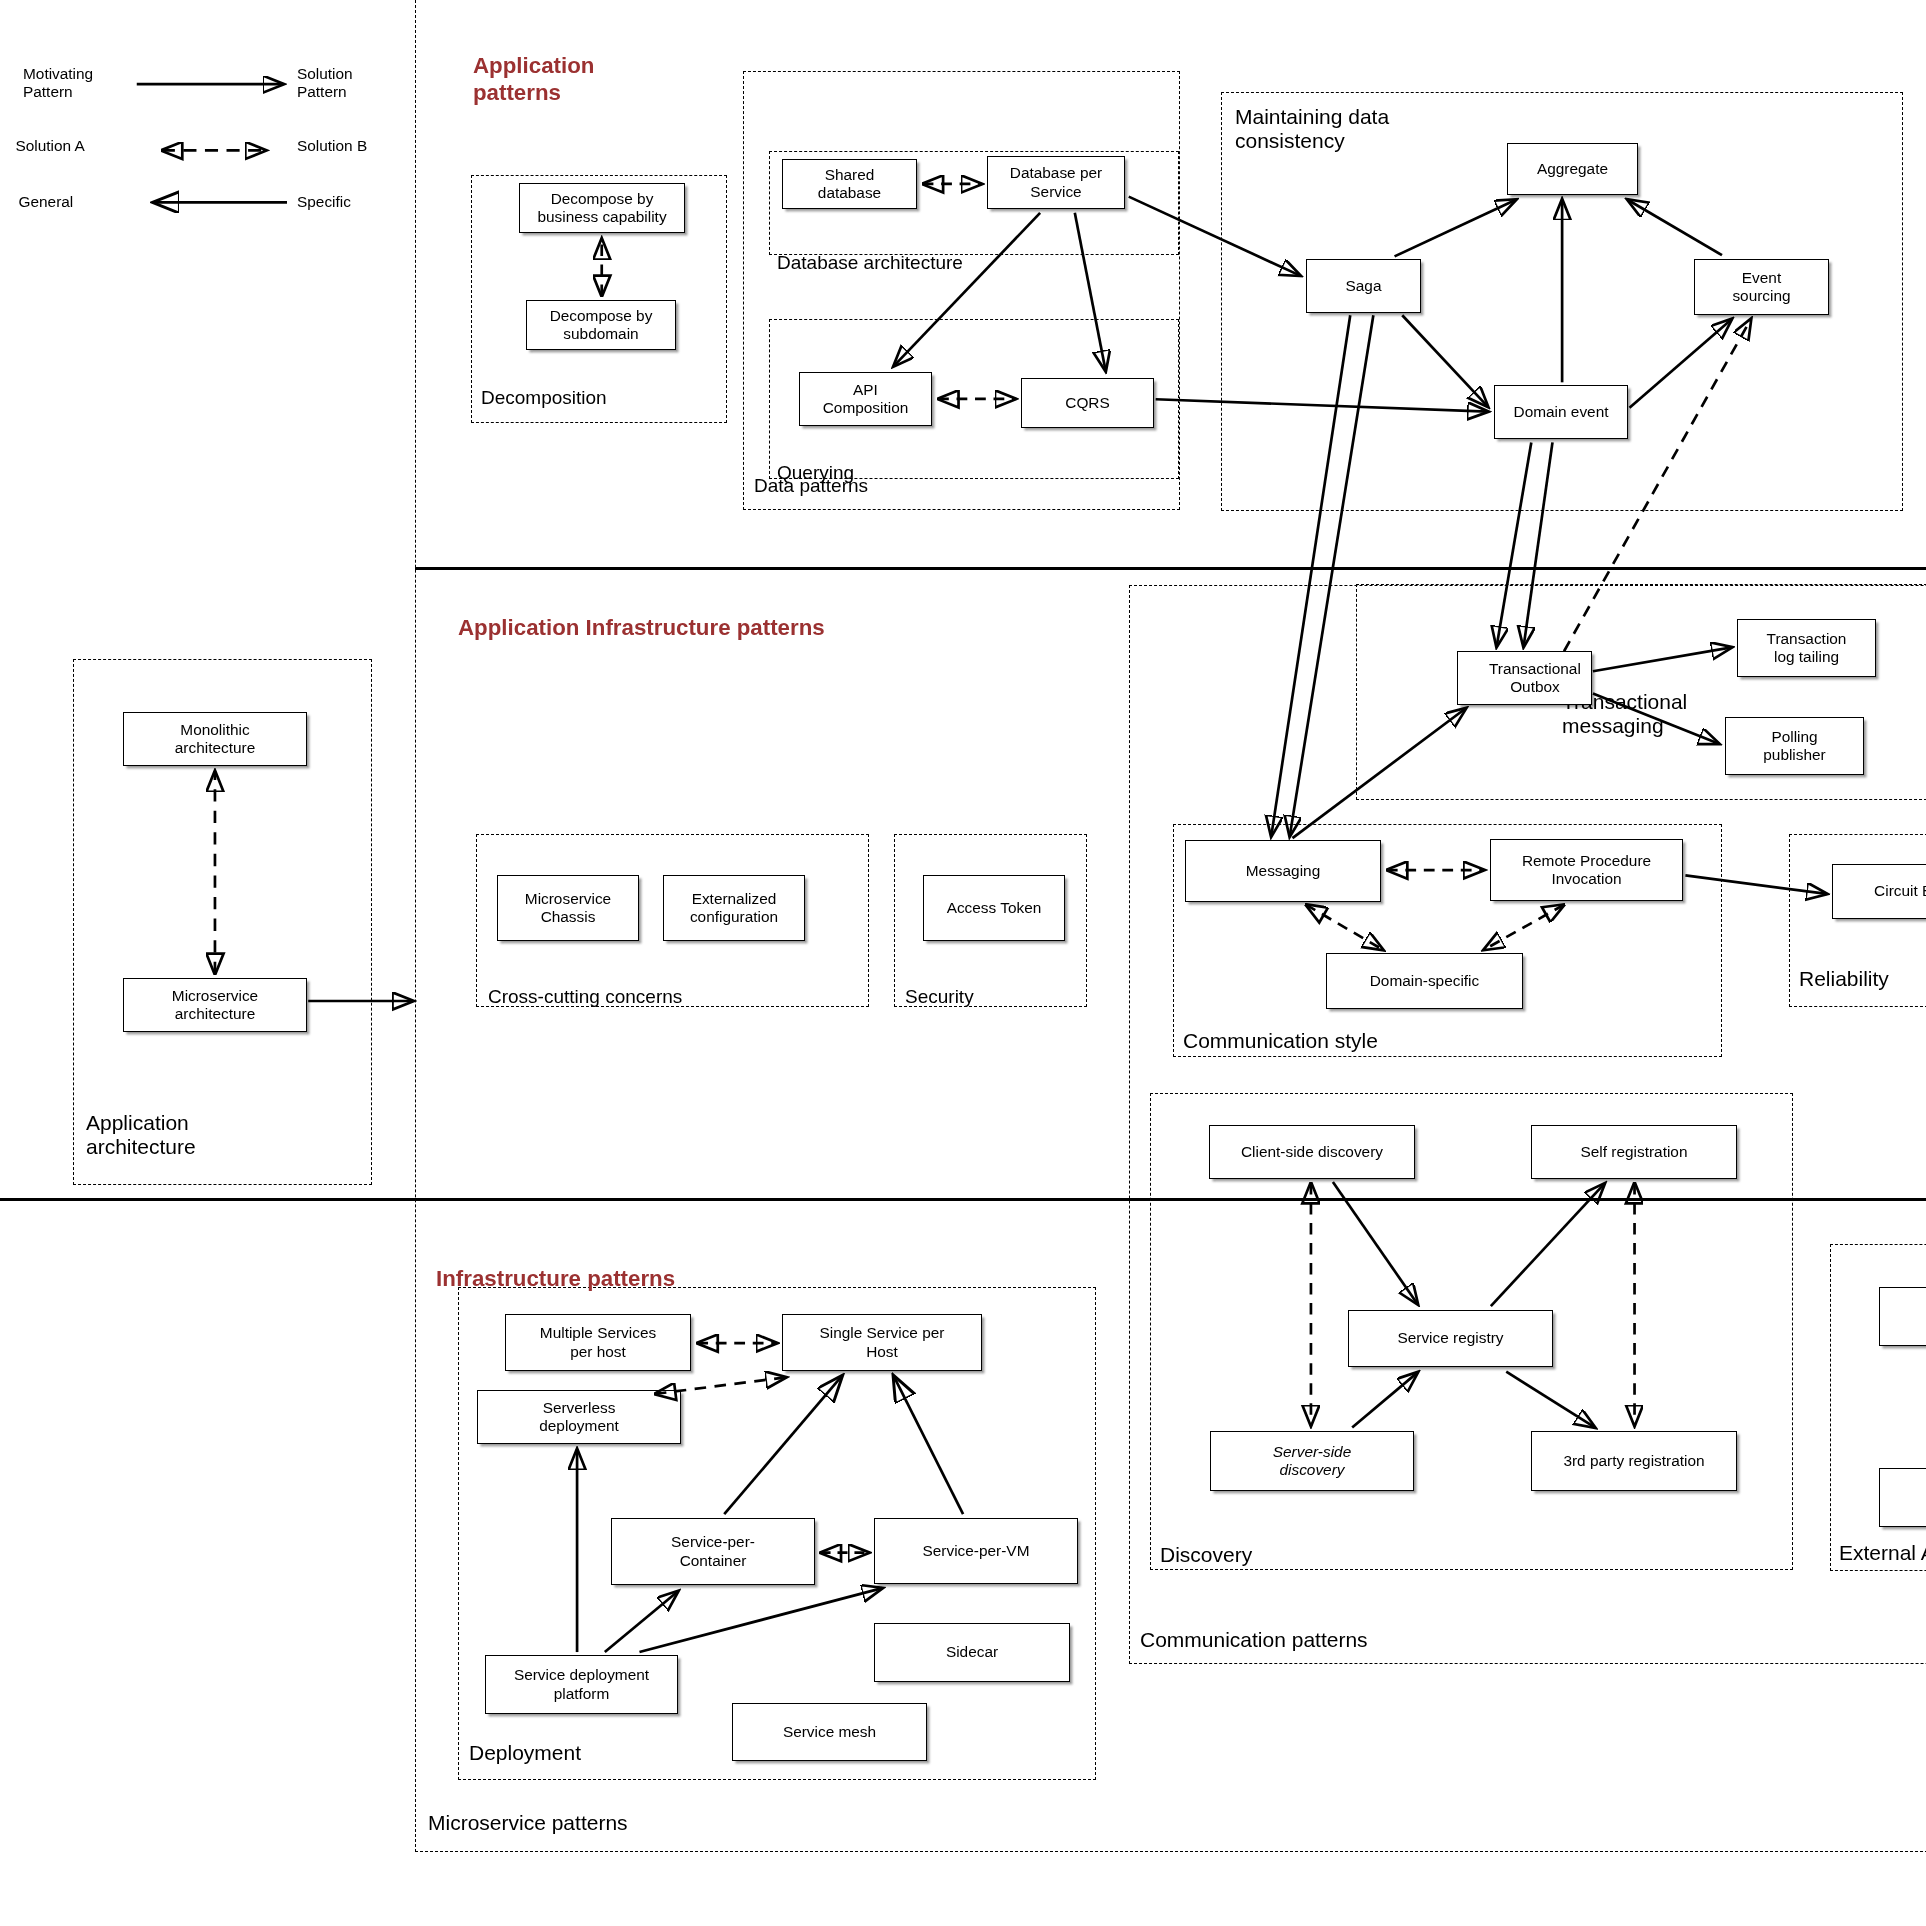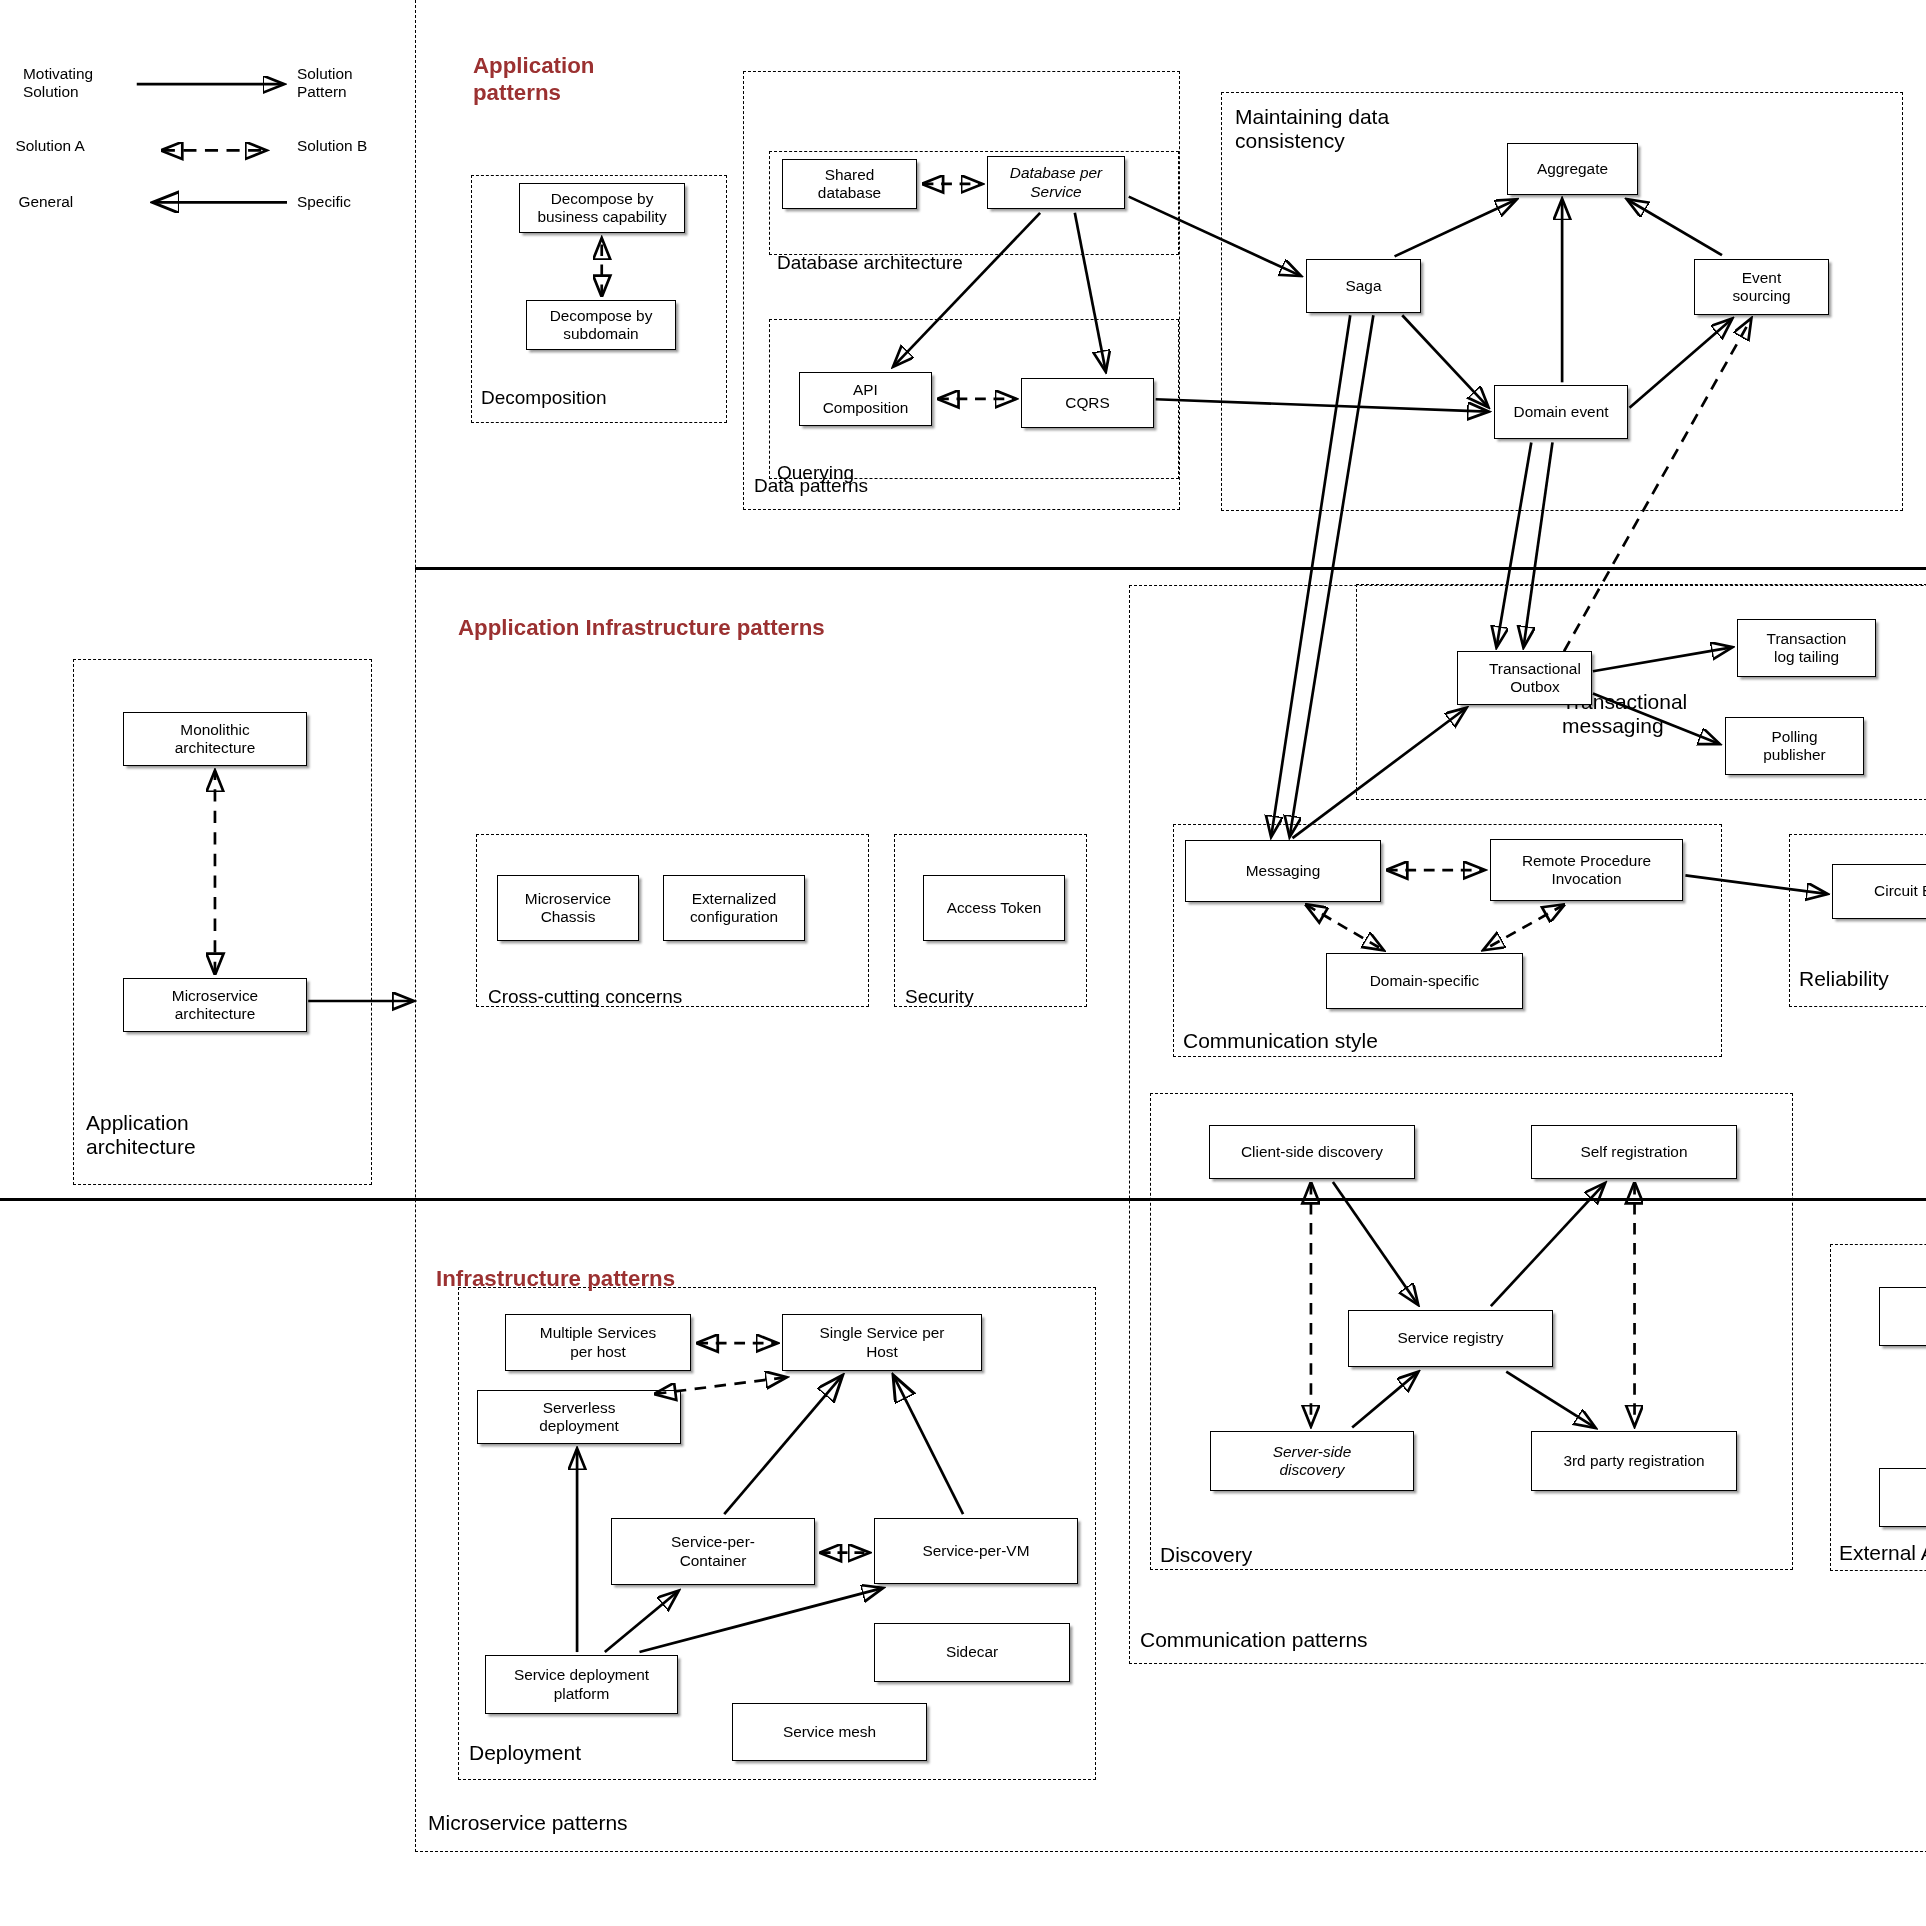--- a/index.html
+++ b/index.html
@@ -59,21 +59,21 @@
   
   #wires{position:absolute;left:0;top:0;width:2645px;height:1992px;z-index:6;pointer-events:none;}
   #wires line,#wires path,#wires polyline{stroke:#000;fill:none;}
 </style>
 </head>
 <body>
 
 <div id="stage">
 
   <div class="legtext" style="left: 23px; top: 65px; width: 127px; text-align: left; white-space: pre-line;">Motivating
-Solution</div>
+Pattern</div>
   <div class="legtext" style="left: 297px; top: 65px; width: 131px; text-align: left; white-space: pre-line;">Solution
 Pattern</div>
 
   <div class="legtext" style="left:15.4px;top:137px;width:127px;text-align:left;">Solution A</div>
   <div class="legtext" style="left:297px;top:137px;width:127px;text-align:left;">Solution B</div>
 
   <div class="legtext" style="left:18.5px;top:193px;width:116px;text-align:left;">General</div>
   <div class="legtext" style="left:297px;top:193px;width:127px;text-align:left;">Specific</div>
 
   <div class="sect" style="left: 473px; top: 52px; white-space: pre-line;">Application
@@ -103,21 +103,21 @@
   <div class="glabel" style="left:754px;top:475px;">Data patterns</div>
 
   <div class="group thin" style="left:769px;top:151px;width:410px;height:104px;"></div>
   <div class="glabel" style="left:777px;top:252px;">Database architecture</div>
 
   <div class="node" style="left:782px;top:159px;width:135px;height:50px;">
     <span style="white-space: pre-line;">Shared
 database</span>
   </div>
   <div class="node" style="left:987px;top:156px;width:138px;height:53px;">
-    <span style="white-space: pre-line; font-style: italic;">Database per
+    <span style="white-space: pre-line;">Database per
 Service</span>
   </div>
 
   <div class="group thin" style="left:769px;top:319px;width:410px;height:160px;"></div>
   <div class="glabel" style="left:777px;top:462px;">Querying</div>
 
   <div class="node" style="left:799px;top:372px;width:133px;height:54px;">
     <span style="white-space: pre-line;">API
 Composition</span>
   </div>

